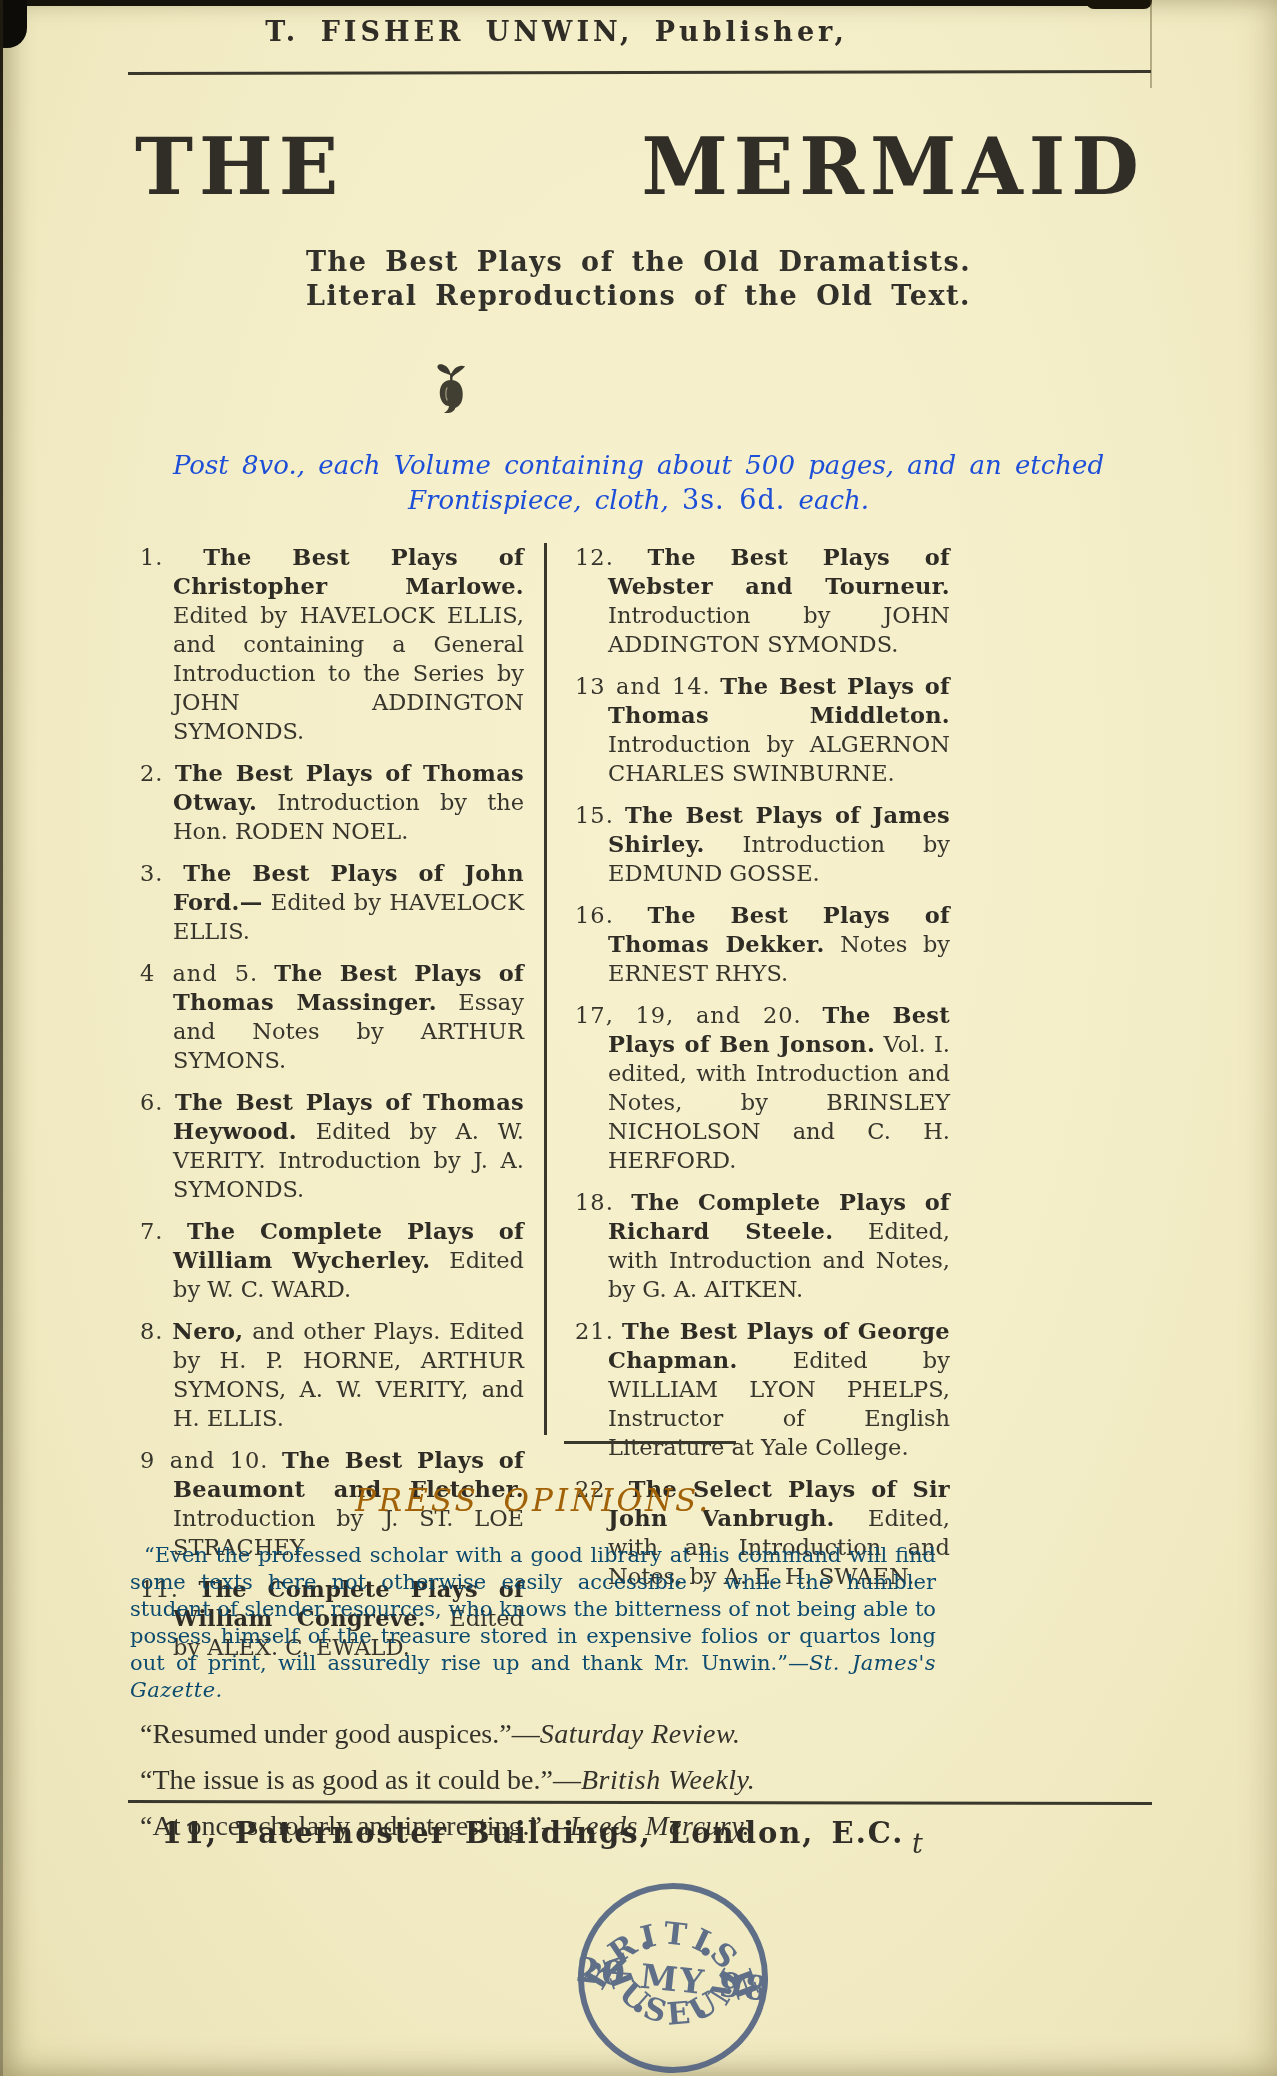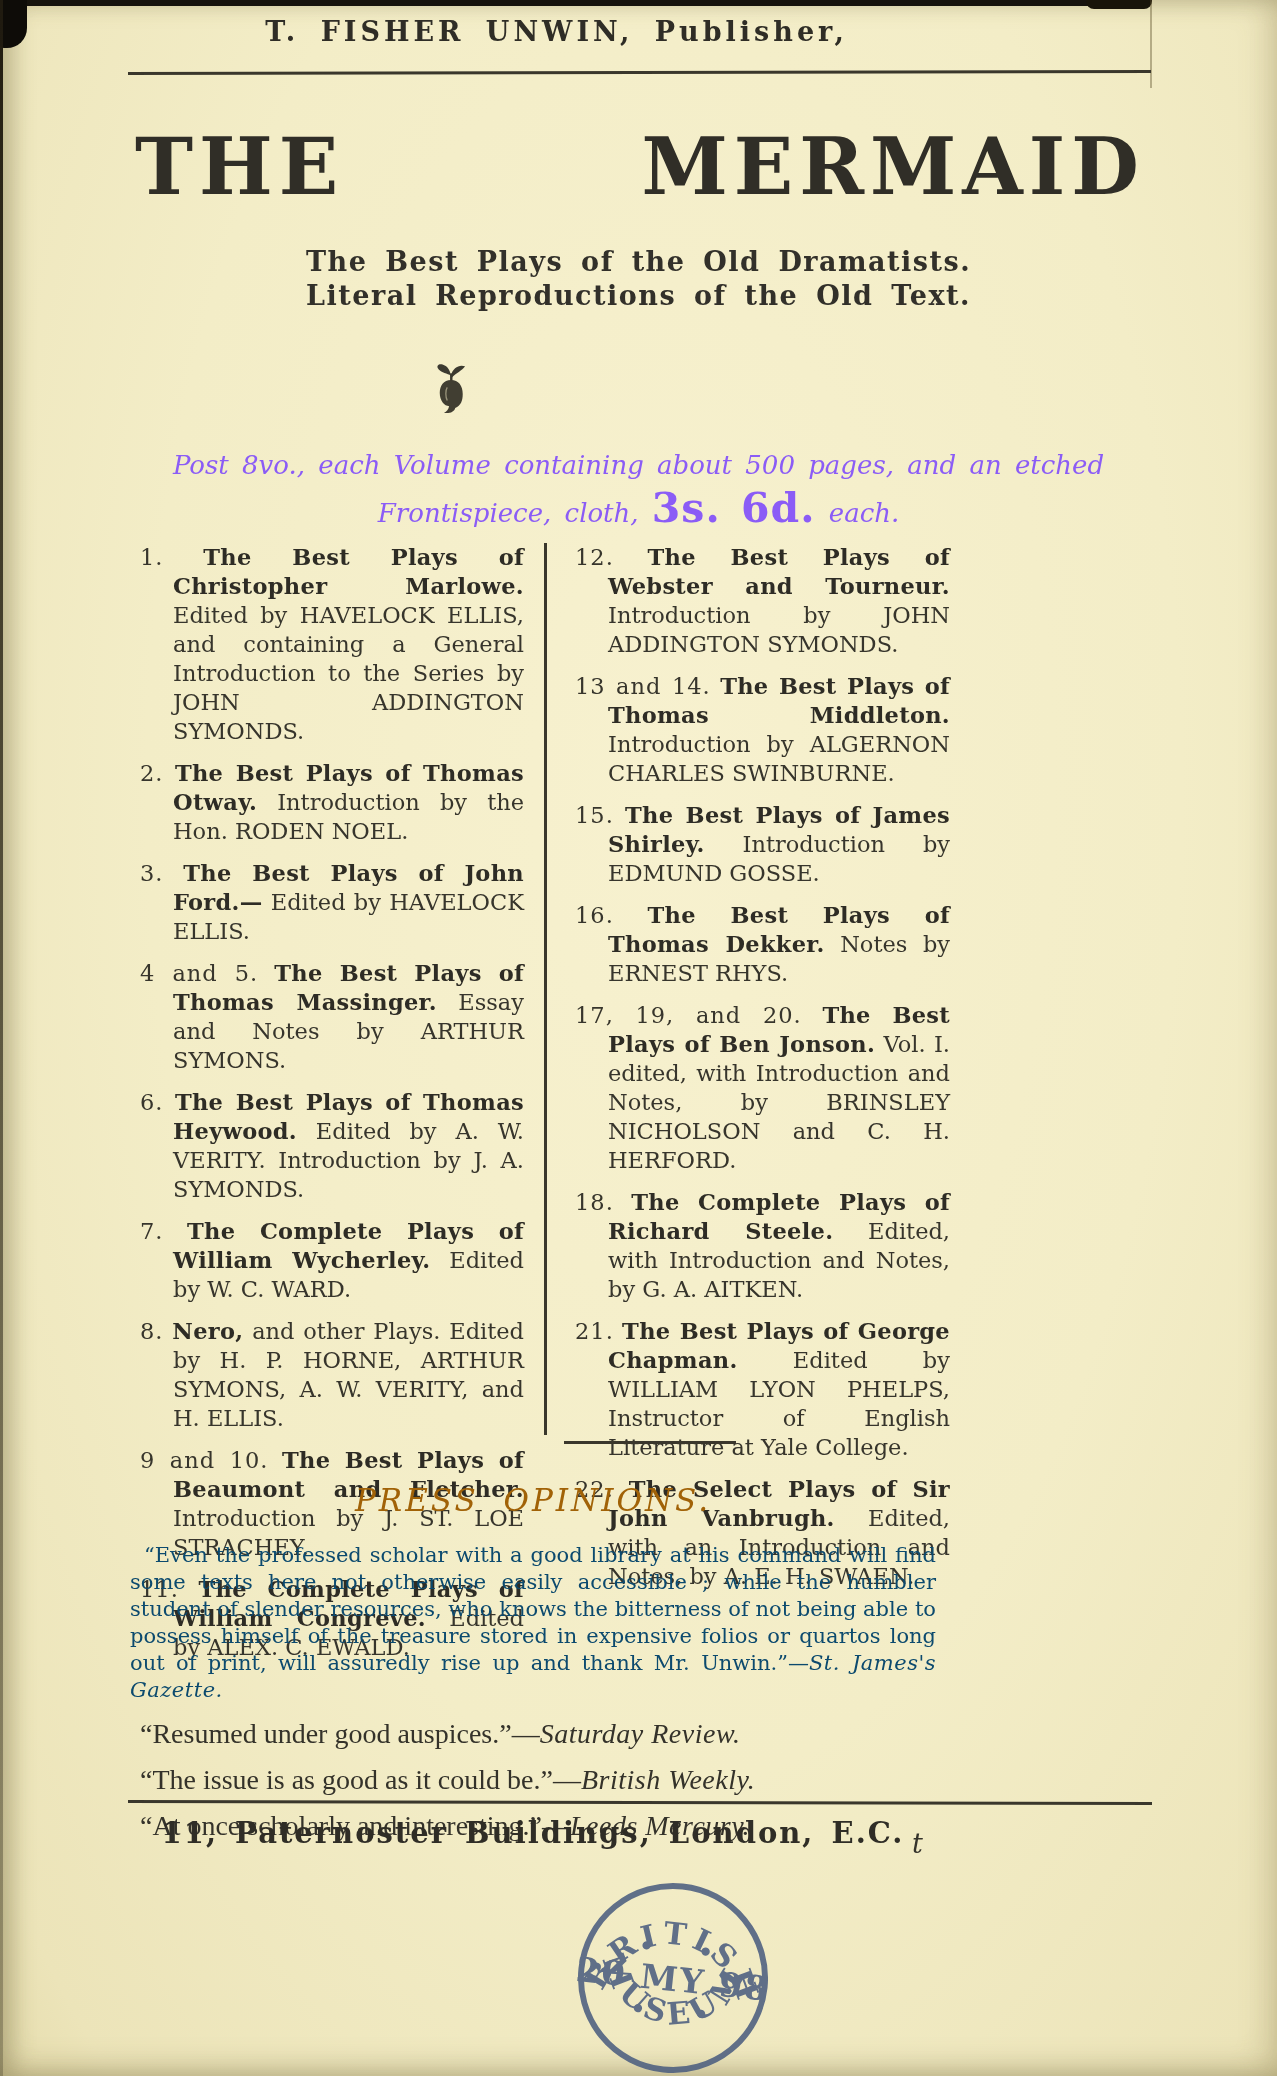--- a/index.html
+++ b/index.html
@@ -25,24 +25,24 @@
 
   .main-title{position:absolute;top:120px;left:135px;width:1010px;display:flex;justify-content:space-between;
     font-size:78px;font-weight:bold;letter-spacing:6px;line-height:1;color:#302e27;margin-top:8px;}
   .subtitle{position:absolute;left:0;width:1277px;text-align:center;font-size:27px;font-weight:bold;
     letter-spacing:1.5px;word-spacing:7px;color:#32302a;}
   .subtitle.l1{top:246px;}
   .subtitle.l2{top:280px;}
 
   .ornament{position:absolute;top:358px;left:436px;}
 
-  .edition{position:absolute;left:0;width:1277px;text-align:center;font-style:italic;font-size:26px;color:#8b5cf6;word-spacing:5px;}
+  .edition{position:absolute;left:0;width:1277px;text-align:center;font-style:italic;font-size:26px;color:#1d4ed8;word-spacing:5px;}
   .edition.l1{top:450px;}
   .edition.l2{top:484px;}
-  .edition .price{font-style:normal;font-weight:bold;font-size:41px;letter-spacing:1px;}
+  .edition .price{font-style:normal;font-weight:normal;font-size:27px;letter-spacing:1px;}
 
   .columns{position:absolute;top:543px;left:140px;width:810px;display:flex;}
   .col{box-sizing:border-box;}
   .col.left{width:384px;}
   .col-divider{border-left:3px solid #3a372c;height:892px;margin-left:20px;}
   .col.right{margin-left:28px;width:375px;}
   .entry{margin:0 0 13px;padding-left:33px;text-indent:-33px;text-align:justify;
     font-size:22.5px;line-height:29px;color:#37352c;}
   .entry b{letter-spacing:.3px;color:#2e2c25;}
   .entry .num{letter-spacing:1px;}

